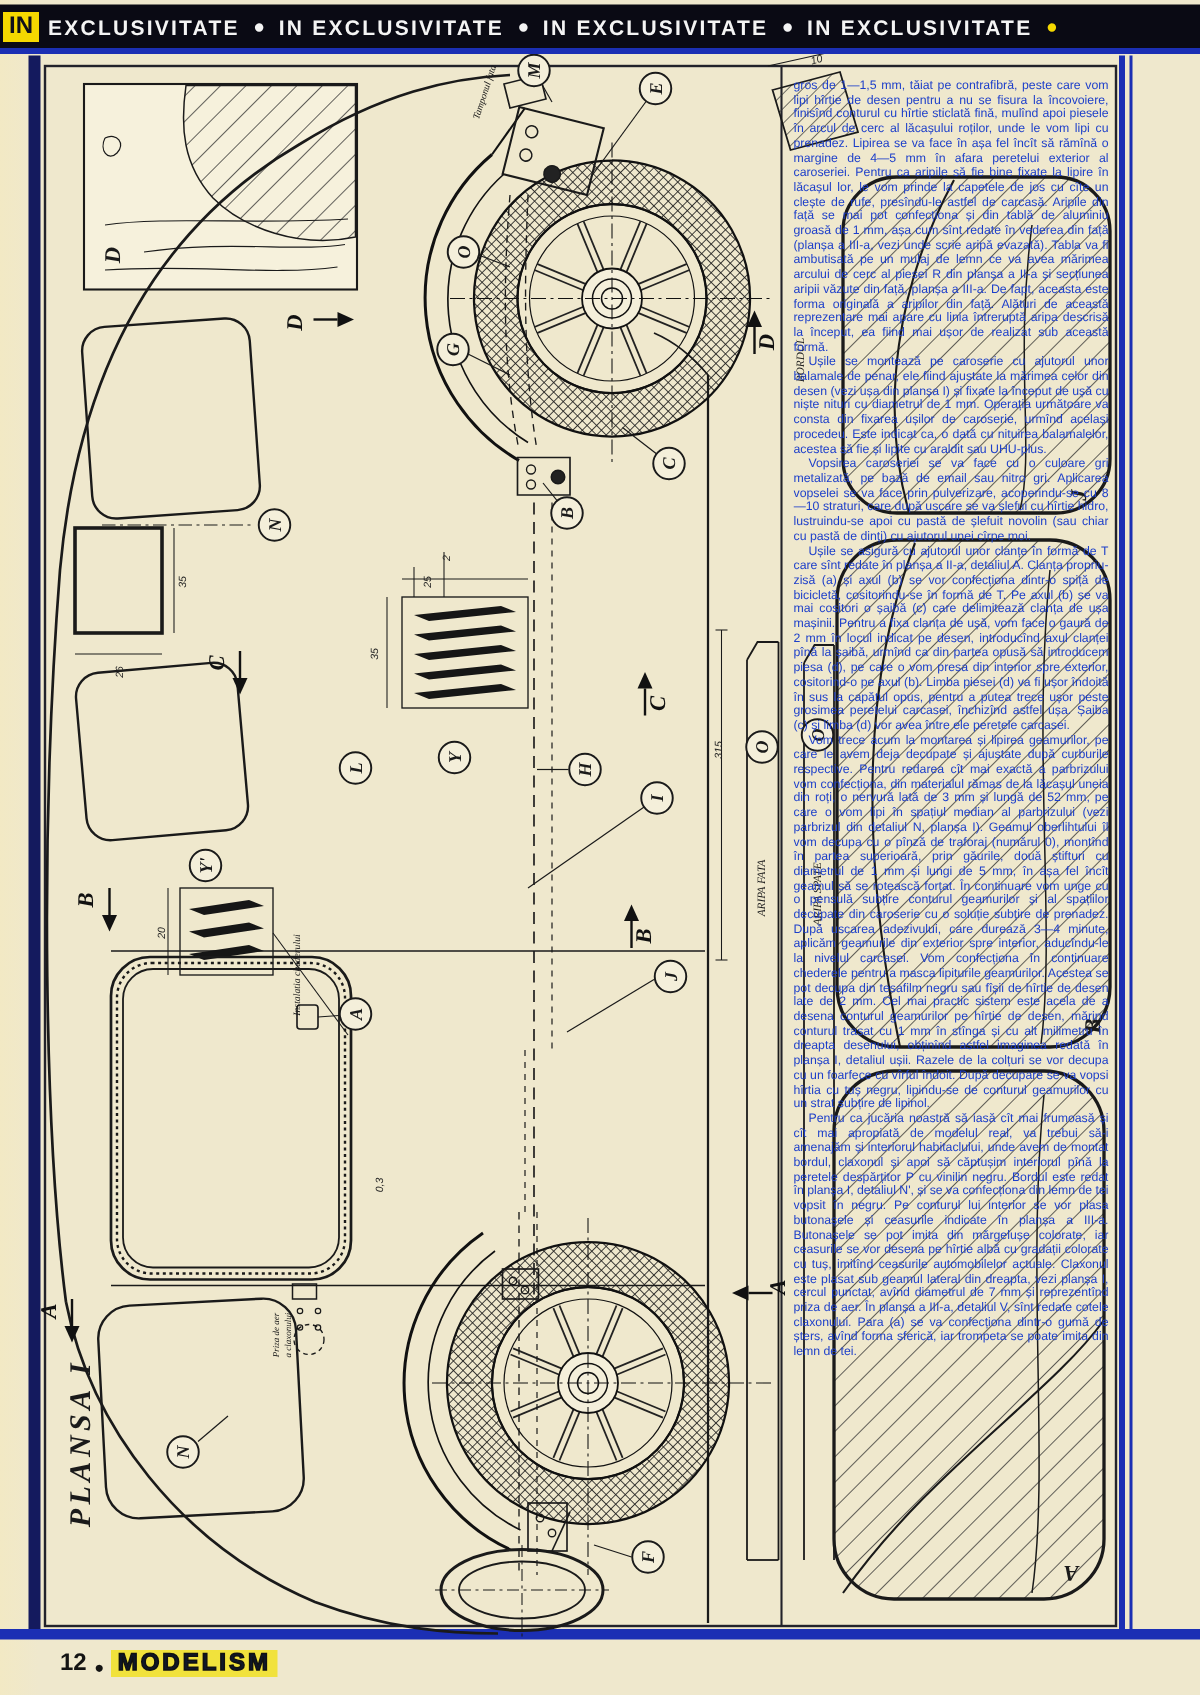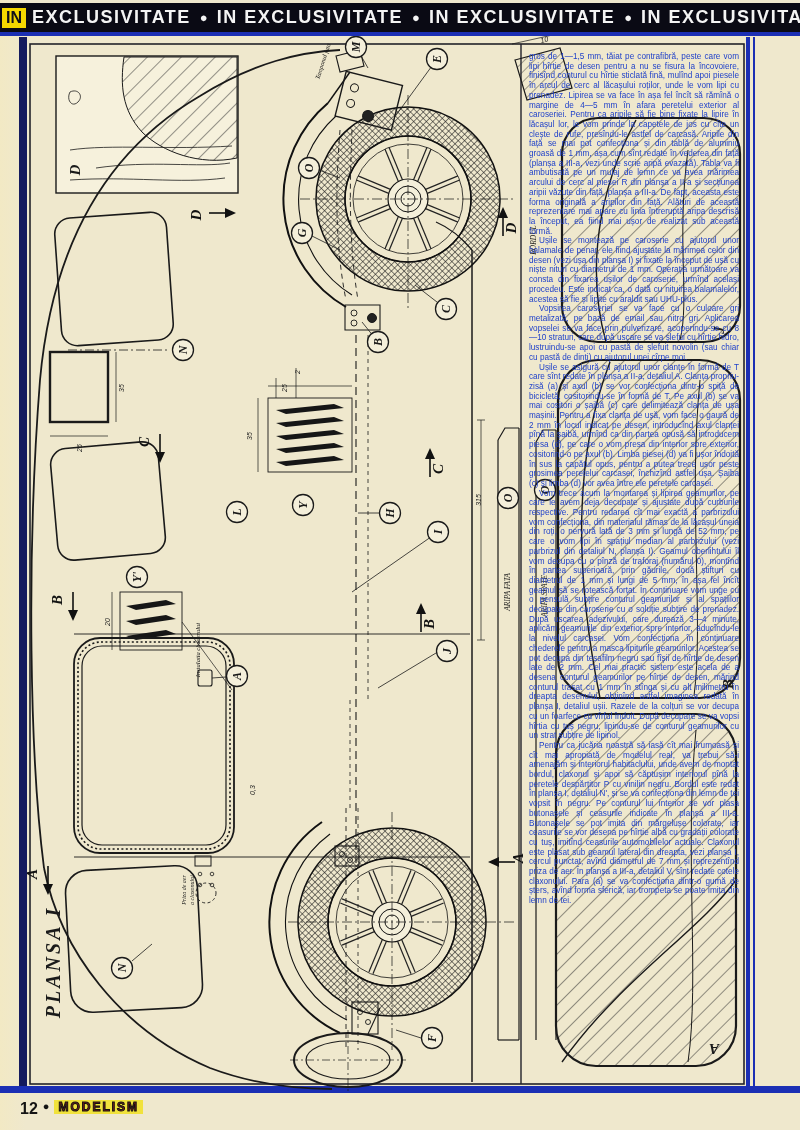--- a/index.html
+++ b/index.html
@@ -5,35 +5,35 @@
   html,body{margin:0;padding:0;}
   #page{position:relative;width:800px;height:1130px;overflow:hidden;
         background:linear-gradient(90deg,#f2e9c4 0px,#efe8cd 26px,#efe8cd 100%);
         font-family:"Liberation Sans",sans-serif;}
   
   #banner{position:absolute;left:0;top:3px;width:800px;height:29px;background:#0a0a14;
           display:flex;align-items:center;white-space:nowrap;overflow:hidden;
           border-bottom:4px solid #1b2fb4;z-index:5;}
   #banner .chip{background:#f5d800;color:#10101a;font-weight:700;font-size:16px;
           padding:1px 4px;margin:0 6px 0 2px;}
-  #banner .bi{color:#f4f4f4;font-weight:700;font-size:18px;letter-spacing:1.5px;}
+  #banner .bi{color:#f4f4f4;font-weight:700;font-size:14px;letter-spacing:1.5px;}
   #banner .sep{color:#f4f4f4;font-size:13px;margin:0 9px;}
   #banner .sep.last{color:#f5d800;}
   
   #article{position:absolute;left:529px;top:52px;width:210px;height:1024px;z-index:3;
            overflow:hidden;color:#1d3fca;font-size:8.2px;line-height:9.7px;
            font-weight:400;text-align:justify;}
   #article p{margin:0;text-indent:10px;}
   #article p.lead{text-indent:0;}
   
-  #footer{position:absolute;left:20px;top:1100px;z-index:5;display:flex;align-items:flex-start;
+  #footer{position:absolute;left:40px;top:1100px;z-index:5;display:flex;align-items:flex-end;
           color:#141414;}
   #footer .pg{font-size:16px;font-weight:700;}
   #footer .dot{font-size:11px;margin:0 5px;}
-  #footer .mag{background:#f1e23c;color:#7f1d1d;font-weight:900;font-size:12px;
+  #footer .mag{background:#f1e23c;color:#0f172a;font-weight:900;font-size:16px;
           letter-spacing:2px;padding:0 4px;-webkit-text-stroke:1px #111;}
   svg{position:absolute;left:0;top:0;z-index:1;}
   svg text{font-family:"Liberation Serif",serif;}
   .dimtxt{font-family:"Liberation Sans",sans-serif;}
 </style>
 </head>
 <body>
 
 <div id="page">
 

